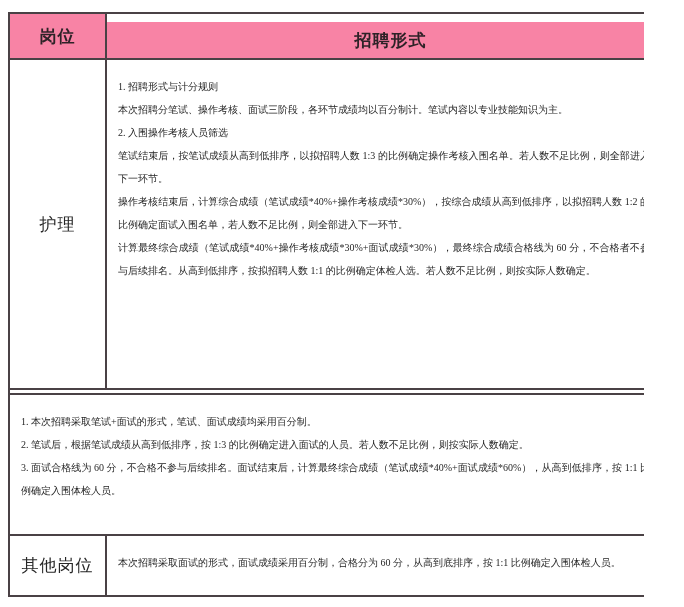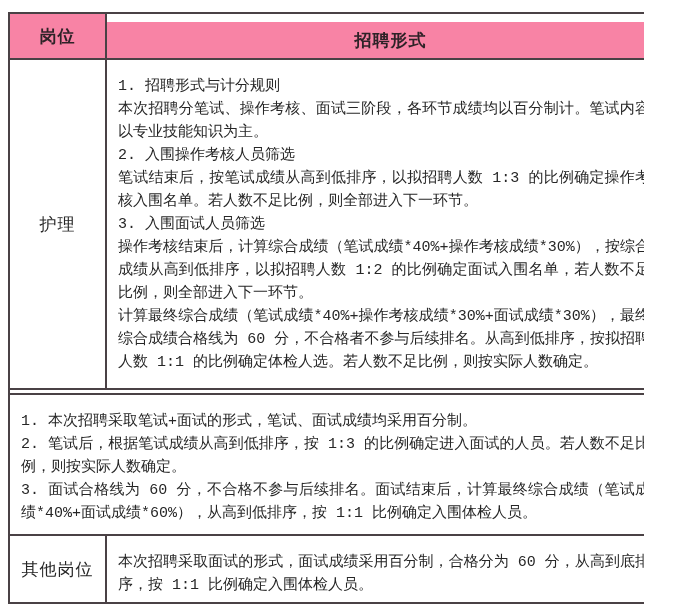--- a/index.html
+++ b/index.html
@@ -8,21 +8,21 @@
     --header-text:#2e2227;
     --body-text:#262626;
   }
   html,body{margin:0;padding:0;}
   body{background:#ffffff;}
   .page{
     position:relative;
     width:644px;
     height:607px;
     background:#ffffff;
-    font-family:Liberation Mono, monospace;
+    font-family:Liberation Serif, serif;
     overflow:hidden;
   }
   .table{
     position:absolute;
     left:8px;
     top:12px;
     width:668px;
     border:2px solid var(--border-dark);
     box-sizing:border-box;
     background:#ffffff;
@@ -60,21 +60,21 @@
     justify-content:center;
     letter-spacing:1px;
   }
   .pos-cell{
     font-size:17px;
     color:var(--body-text);
     letter-spacing:1px;
   }
   .body-cell{
     padding:7px 24px 5px 11px;
-    font-size:15px;
+    font-size:10px;
     line-height:23px;
     color:var(--body-text);
     text-align:justify;
   }
   .body-cell p{margin:0;}
   .row-nursing{min-height:328px;}
   .row-rehab{min-height:139px;border-bottom:2px solid var(--border-dark);}
   .row-other{min-height:59px;}
   .thick-divider{
     height:3px;
@@ -94,21 +94,20 @@
       <div class="col2 cell">招聘形式</div>
     </div>
 
     <div class="row row-nursing">
       <div class="col1 pos-cell">护理</div>
       <div class="col2 body-cell">
         <p>1. 招聘形式与计分规则</p>
         <p>本次招聘分笔试、操作考核、面试三阶段，各环节成绩均以百分制计。笔试内容以专业技能知识为主。</p>
         <p>2. 入围操作考核人员筛选</p>
         <p>笔试结束后，按笔试成绩从高到低排序，以拟招聘人数 1:3 的比例确定操作考核入围名单。若人数不足比例，则全部进入下一环节。</p>
-        <p>3. 入围面试人员筛选</p>
         <p>操作考核结束后，计算综合成绩（笔试成绩*40%+操作考核成绩*30%），按综合成绩从高到低排序，以拟招聘人数 1:2 的比例确定面试入围名单，若人数不足比例，则全部进入下一环节。</p>
         <p>计算最终综合成绩（笔试成绩*40%+操作考核成绩*30%+面试成绩*30%），最终综合成绩合格线为 60 分，不合格者不参与后续排名。从高到低排序，按拟招聘人数 1:1 的比例确定体检人选。若人数不足比例，则按实际人数确定。</p>
       </div>
     </div>
 
     <div class="thick-divider"></div>
 
     <div class="row row-rehab">
       <div class="col2 body-cell">
         <p>1. 本次招聘采取笔试+面试的形式，笔试、面试成绩均采用百分制。</p>

